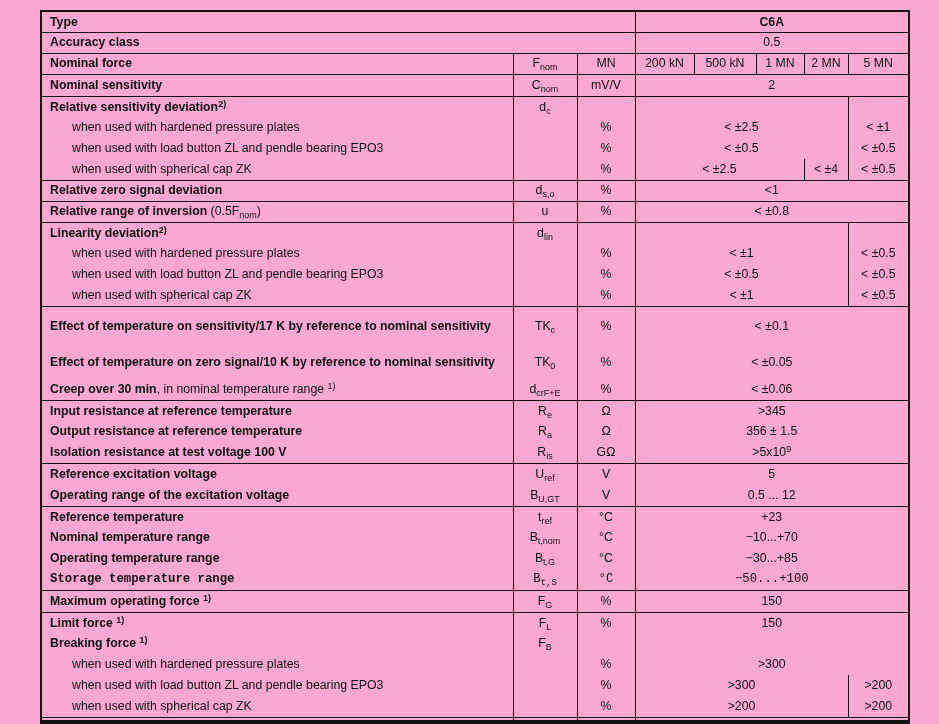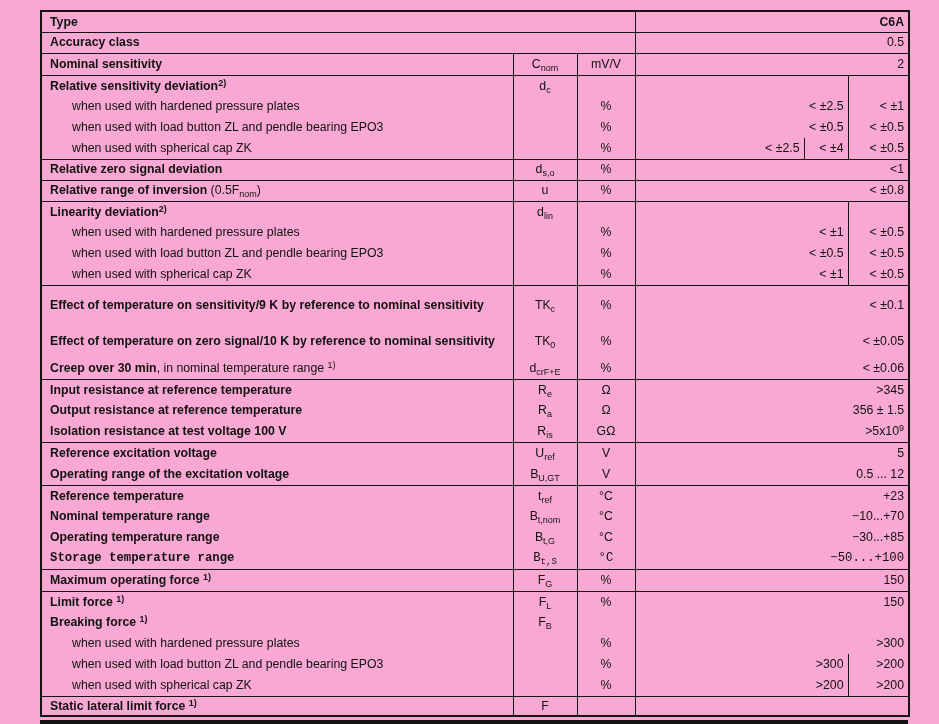--- a/index.html
+++ b/index.html
@@ -24,21 +24,21 @@
     line-height:1.18;
     overflow:hidden;
     white-space:normal;
   }
   table.spec td:first-child { border-left:none; }
   table.spec tr.hl > td { border-top:1.5px solid #131313; }
   td.c-label.sec { font-weight:700; padding-left:8px; }
   td.c-label.sub { font-weight:400; padding-left:30px; }
   td.c-label .reg { font-weight:400; }
   td.c-sym, td.c-unit { text-align:center; font-weight:400; }
-  td.c-val { text-align:right; font-weight:400; }
+  td.c-val { text-align:center; font-weight:400; }
   td.c-val.b { font-weight:700; }
   sub { font-size:9px; line-height:0; vertical-align:-3px; letter-spacing:0; }
   sup { font-size:9px; line-height:0; vertical-align:4px; }
   .bottom-bar {
     position:absolute; left:40px; top:720px; width:868px; height:5px;
     background:#131313;
   }
 </style>
 </head>
 <body>
@@ -57,20 +57,30 @@
     </colgroup>
     <tbody id="tbody">
         <tr style="height: 21px;">
           <td class="c-label sec" colspan="3">Type</td>
           <td class="c-val b" colspan="5">C6A</td>
         </tr>
         <tr class="hl" style="height: 21px;">
           <td class="c-label sec" colspan="3">Accuracy class</td>
           <td class="c-val" colspan="5">0.5</td>
         </tr>
+        <tr class="hl" style="height: 21px;">
+          <td class="c-label sec">Nominal force</td>
+          <td class="c-sym">F<sub>nom</sub></td>
+          <td class="c-unit">MN</td>
+          <td class="c-val">200 kN</td>
+          <td class="c-val">500 kN</td>
+          <td class="c-val">1 MN</td>
+          <td class="c-val">2 MN</td>
+          <td class="c-val">5 MN</td>
+        </tr>
         <tr class="hl" style="height: 22px;">
           <td class="c-label sec">Nominal sensitivity</td>
           <td class="c-sym">C<sub>nom</sub></td>
           <td class="c-unit">mV/V</td>
           <td class="c-val" colspan="5">2</td>
         </tr>
         <tr class="hl" style="height: 21px;">
           <td class="c-label sec">Relative sensitivity deviation<sup>2)</sup></td>
           <td class="c-sym">d<sub>c</sub></td>
           <td class="c-unit"></td>
@@ -133,21 +143,21 @@
           <td class="c-val">&lt; ±0.5</td>
         </tr>
         <tr style="height: 21px;">
           <td class="c-label sub">when used with spherical cap ZK</td>
           <td class="c-sym"></td>
           <td class="c-unit">%</td>
           <td class="c-val" colspan="4">&lt; ±1</td>
           <td class="c-val">&lt; ±0.5</td>
         </tr>
         <tr class="hl" style="height: 40px;">
-          <td class="c-label sec">Effect of temperature on sensitivity/9 K by reference to nominal sensitivity</td>
+          <td class="c-label sec">Effect of temperature on sensitivity/17 K by reference to nominal sensitivity</td>
           <td class="c-sym">TK<sub>c</sub></td>
           <td class="c-unit">%</td>
           <td class="c-val" colspan="5">&lt; ±0.1</td>
         </tr>
         <tr style="height: 33px; padding-left: 44px;">
           <td class="c-label sec">Effect of temperature on zero signal/10 K by reference to nominal sensitivity</td>
           <td class="c-sym">TK<sub>0</sub></td>
           <td class="c-unit">%</td>
           <td class="c-val" colspan="5">&lt; ±0.05</td>
         </tr>

